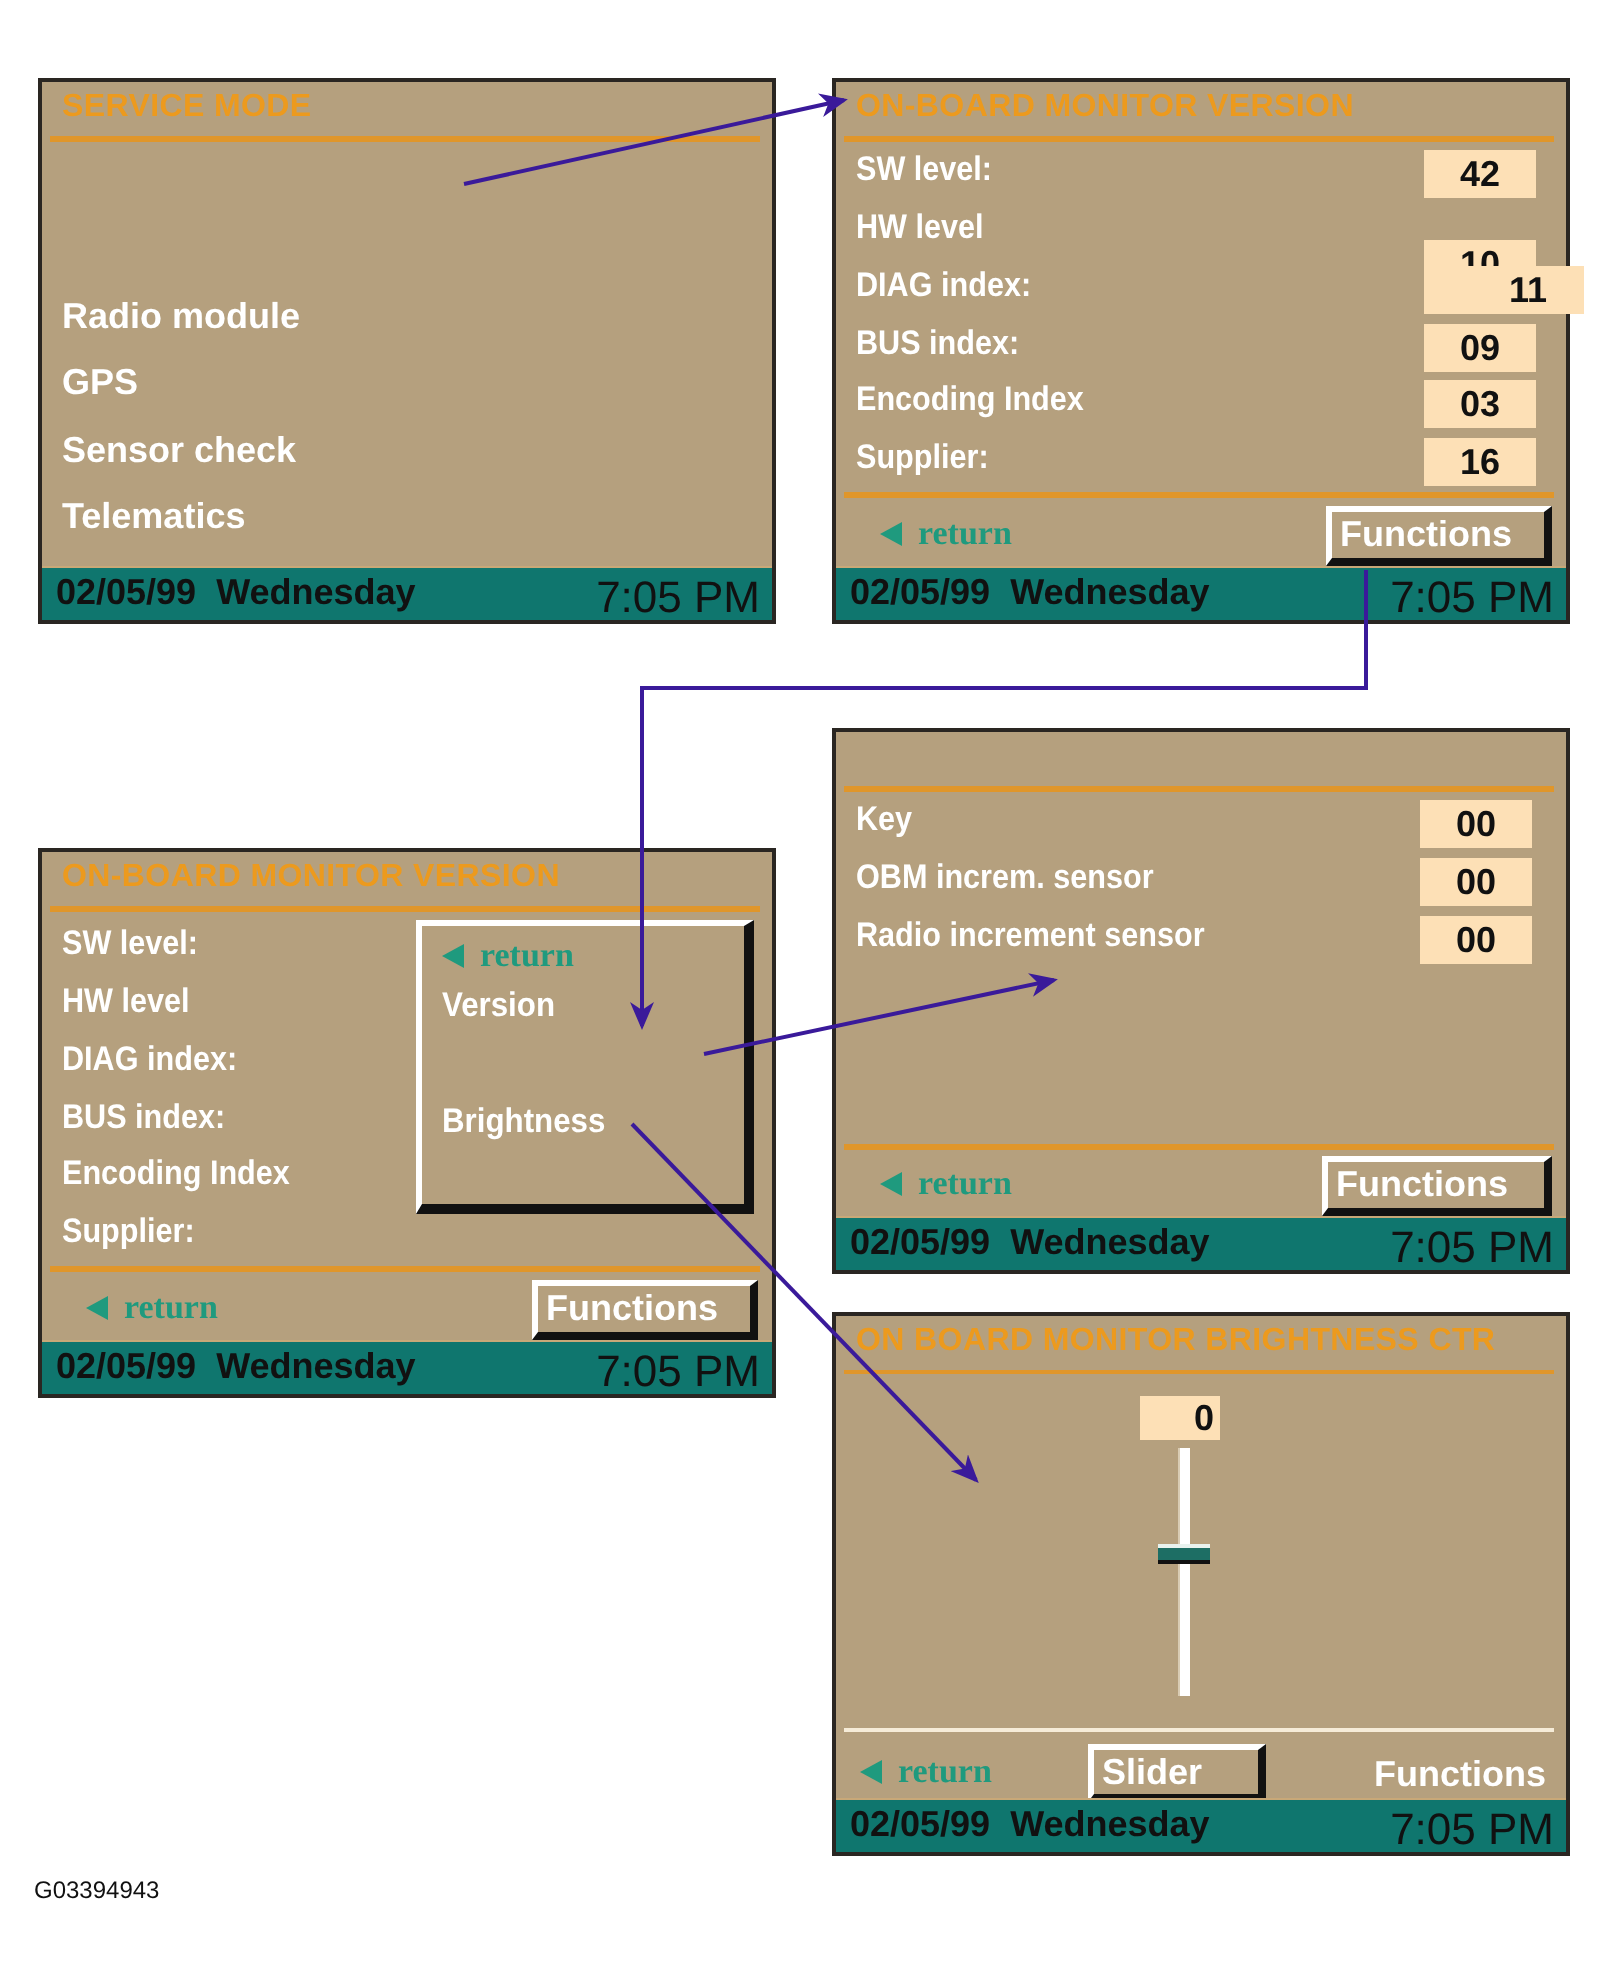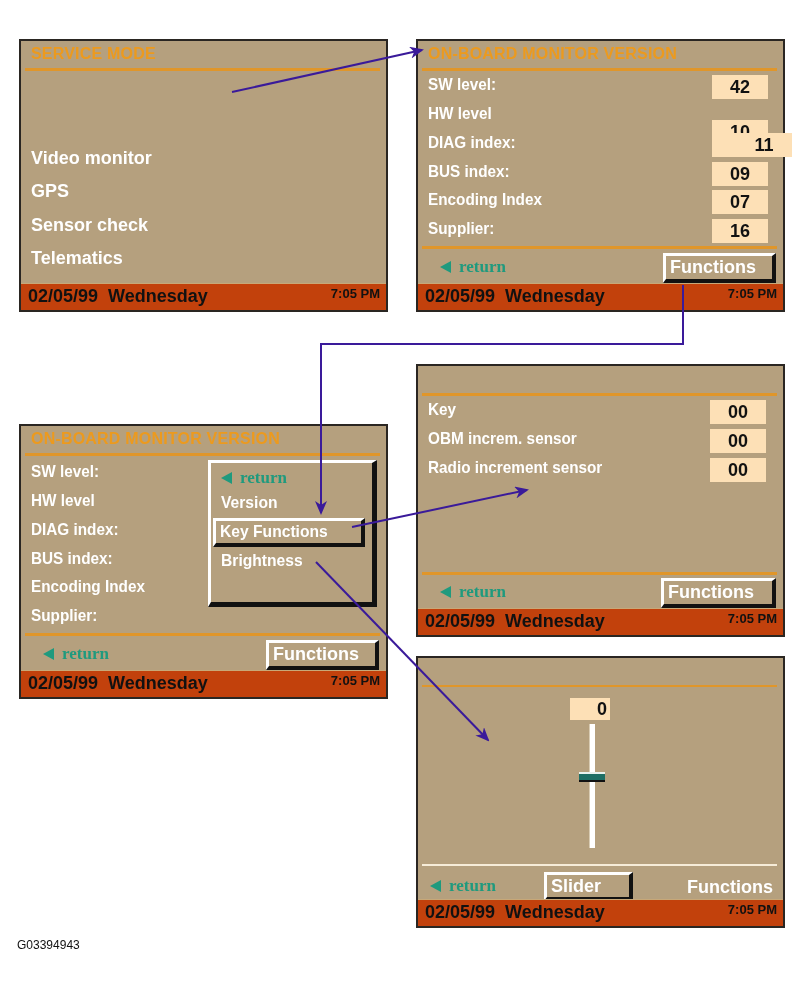--- a/index.html
+++ b/index.html
@@ -8,43 +8,43 @@
   .panel { position:absolute; background:#b5a07e; border:2px solid #2a2622; box-sizing:border-box; }
   .ptitle { position:absolute; left:10px; top:4px; color:#ec9a1e; font-weight:bold; font-size:16px;
             letter-spacing:0.2px; white-space:nowrap; }
   .prule { position:absolute; left:4px; right:6px; height:3px; background:#e0962a; }
   .wrule { position:absolute; left:4px; right:6px; height:2px; background:#f6ecd8; }
   .lbl { position:absolute; color:#ffffff; font-weight:bold; font-size:17px; white-space:nowrap;
          transform:scaleX(0.9); transform-origin:left center; }
   .menu { position:absolute; color:#ffffff; font-weight:bold; font-size:18px; white-space:nowrap; }
   .val { position:absolute; background:#fde0b6; color:#111; font-weight:bold; font-size:18px;
          width:56px; height:24px; line-height:24px; text-align:center; }
-  .status { position:absolute; left:0; right:0; bottom:0; height:26px; background:#c2410c;
+  .status { position:absolute; left:0; right:0; bottom:0; height:26px; background:#0f766e;
             border-top:1px solid #c8a878; }
   .status .date { position:absolute; left:7px; top:2px; font-weight:bold; font-size:18px; color:#111; white-space:nowrap; }
-  .status .time { position:absolute; right:6px; top:2px; font-weight:bold; font-size:13px; color:#111; white-space:nowrap; }
+  .status .time { position:absolute; right:6px; top:2px; font-weight:normal; font-size:22px; color:#111; white-space:nowrap; }
   .ret { position:absolute; color:#1f9a7e; font-weight:bold; font-size:17px; white-space:nowrap;font-family:Liberation Serif, serif; }
   .ret .tri { display:inline-block; width:0; height:0; border-top:6px solid transparent; border-bottom:6px solid transparent;
               border-right:11px solid #1f9a7e; margin-right:8px; vertical-align:-1px; }
   .btn { position:absolute; color:#ffffff; font-weight:bold; font-size:18px; white-space:nowrap; box-sizing:border-box;
          border-top:3px solid #ffffff; border-left:3px solid #ffffff; border-right:4px solid #111; border-bottom:4px solid #111;
          background:#b5a07e; padding-left:4px; }
   .popup { position:absolute; box-sizing:border-box; border-top:3px solid #fff; border-left:3px solid #fff;
            border-right:5px solid #111; border-bottom:5px solid #111; background:#b5a07e; }
   .plain { position:absolute; color:#fff; font-weight:bold; font-size:18px; white-space:nowrap; }
   svg.arrows { position:absolute; left:0; top:0; pointer-events:none; }
   .caption { position:absolute; left:17px; top:938px; font-size:12px; color:#111; }
 </style>
 </head>
 <body>
 
 <div class="panel" style="left:19px;top:39px;width:369px;height:273px;">
   <div class="ptitle">SERVICE MODE</div>
   <div class="prule" style="top:27px;"></div>
-  <div class="menu" style="left:10px;top:107px;">Video monitor</div>
+  <div class="menu" style="left:10px;top:107px;">Radio module</div>
   <div class="menu" style="left:10px;top:140px;">GPS</div>
   <div class="menu" style="left:10px;top:174px;">Sensor check</div>
   <div class="menu" style="left:10px;top:207px;">Telematics</div>
   <div class="status">
     <span class="date"><span>02/05/99</span>&nbsp; <span>Wednesday</span></span>
     <span class="time">7:05 PM</span>
   </div>
 </div>
 
 <div class="panel" style="left:416px;top:39px;width:369px;height:273px;">
@@ -52,21 +52,21 @@
   <div class="prule" style="top:27px;"></div>
   <div class="lbl" style="left:10px;top:34px;">SW level:</div>
   <div class="val" style="left:294px;top:34px;">42</div>
   <div class="lbl" style="left:10px;top:63px;">HW level</div>
   <div class="val" style="left:294px;top:63px;margin-top:16px;">10</div>
   <div class="lbl" style="left:10px;top:92px;">DIAG index:</div>
   <div class="val" style="left:294px;top:92px;padding-left:24px;">11</div>
   <div class="lbl" style="left:10px;top:121px;">BUS index:</div>
   <div class="val" style="left:294px;top:121px;">09</div>
   <div class="lbl" style="left:10px;top:149px;">Encoding Index</div>
-  <div class="val" style="left:294px;top:149px;">07</div>
+  <div class="val" style="left:294px;top:149px;">03</div>
   <div class="lbl" style="left:10px;top:178px;">Supplier:</div>
   <div class="val" style="left:294px;top:178px;">16</div>
   <div class="prule" style="top:205px;"></div>
   <div class="ret" style="left:22px;top:216px;">
     <span class="tri"></span><span>return</span>
   </div>
   <div class="btn" style="left:245px;top:212px;width:113px;height:30px;line-height:23px;">
     <span>Functions</span>
   </div>
   <div class="status">
@@ -83,23 +83,20 @@
   <div class="lbl" style="left:10px;top:94px;">DIAG index:</div>
   <div class="lbl" style="left:10px;top:123px;">BUS index:</div>
   <div class="lbl" style="left:10px;top:151px;">Encoding Index</div>
   <div class="lbl" style="left:10px;top:180px;">Supplier:</div>
 
   <div class="popup" style="left:187px;top:34px;width:169px;height:147px;">
     <div class="ret" style="left:10px;top:5px;">
       <span class="tri"></span><span>return</span>
     </div>
     <div class="plain" style="left:10px;top:30px;font-size:17px;transform:scaleX(0.92);transform-origin:left;">Version</div>
-    <div class="btn" style="left:2px;top:55px;width:152px;height:29px;line-height:22px;font-size:17px;">
-      <span style="display:inline-block;transform:scaleX(0.92);transform-origin:left;">Key Functions</span>
-    </div>
     <div class="plain" style="left:10px;top:88px;font-size:17px;transform:scaleX(0.92);transform-origin:left;">Brightness</div>
   </div>
 
   <div class="prule" style="top:207px;"></div>
   <div class="ret" style="left:22px;top:218px;">
     <span class="tri"></span><span>return</span>
   </div>
   <div class="btn" style="left:245px;top:214px;width:113px;height:30px;line-height:23px;">
     <span>Functions</span>
   </div>
@@ -124,20 +121,21 @@
   <div class="btn" style="left:243px;top:212px;width:115px;height:30px;line-height:23px;">
     <span>Functions</span>
   </div>
   <div class="status">
     <span class="date"><span>02/05/99</span>&nbsp; <span>Wednesday</span></span>
     <span class="time">7:05 PM</span>
   </div>
 </div>
 
 <div class="panel" style="left:416px;top:656px;width:369px;height:272px;">
+  <div class="ptitle">ON BOARD MONITOR BRIGHTNESS CTR</div>
   <div class="prule" style="top:27px;height:2px;"></div>
   <div class="val" style="left:152px;top:40px;width:40px;height:22px;line-height:22px;text-align:right;padding-right:3px;box-sizing:border-box;">0</div>
   <div style="position:absolute;left:171px;top:66px;width:6px;height:124px;background:#ffffff;border-left:1px solid #d9ccb4;box-sizing:border-box;"></div>
   <div style="position:absolute;left:161px;top:114px;width:26px;height:6px;background:#1d6e64;border-top:2px solid #e8f2ee;border-bottom:2px solid #111;"></div>
   <div class="wrule" style="top:206px;"></div>
   <div class="ret" style="left:12px;top:218px;">
     <span class="tri"></span><span>return</span>
   </div>
   <div class="btn" style="left:126px;top:214px;width:89px;height:29px;line-height:22px;">
     <span>Slider</span>

